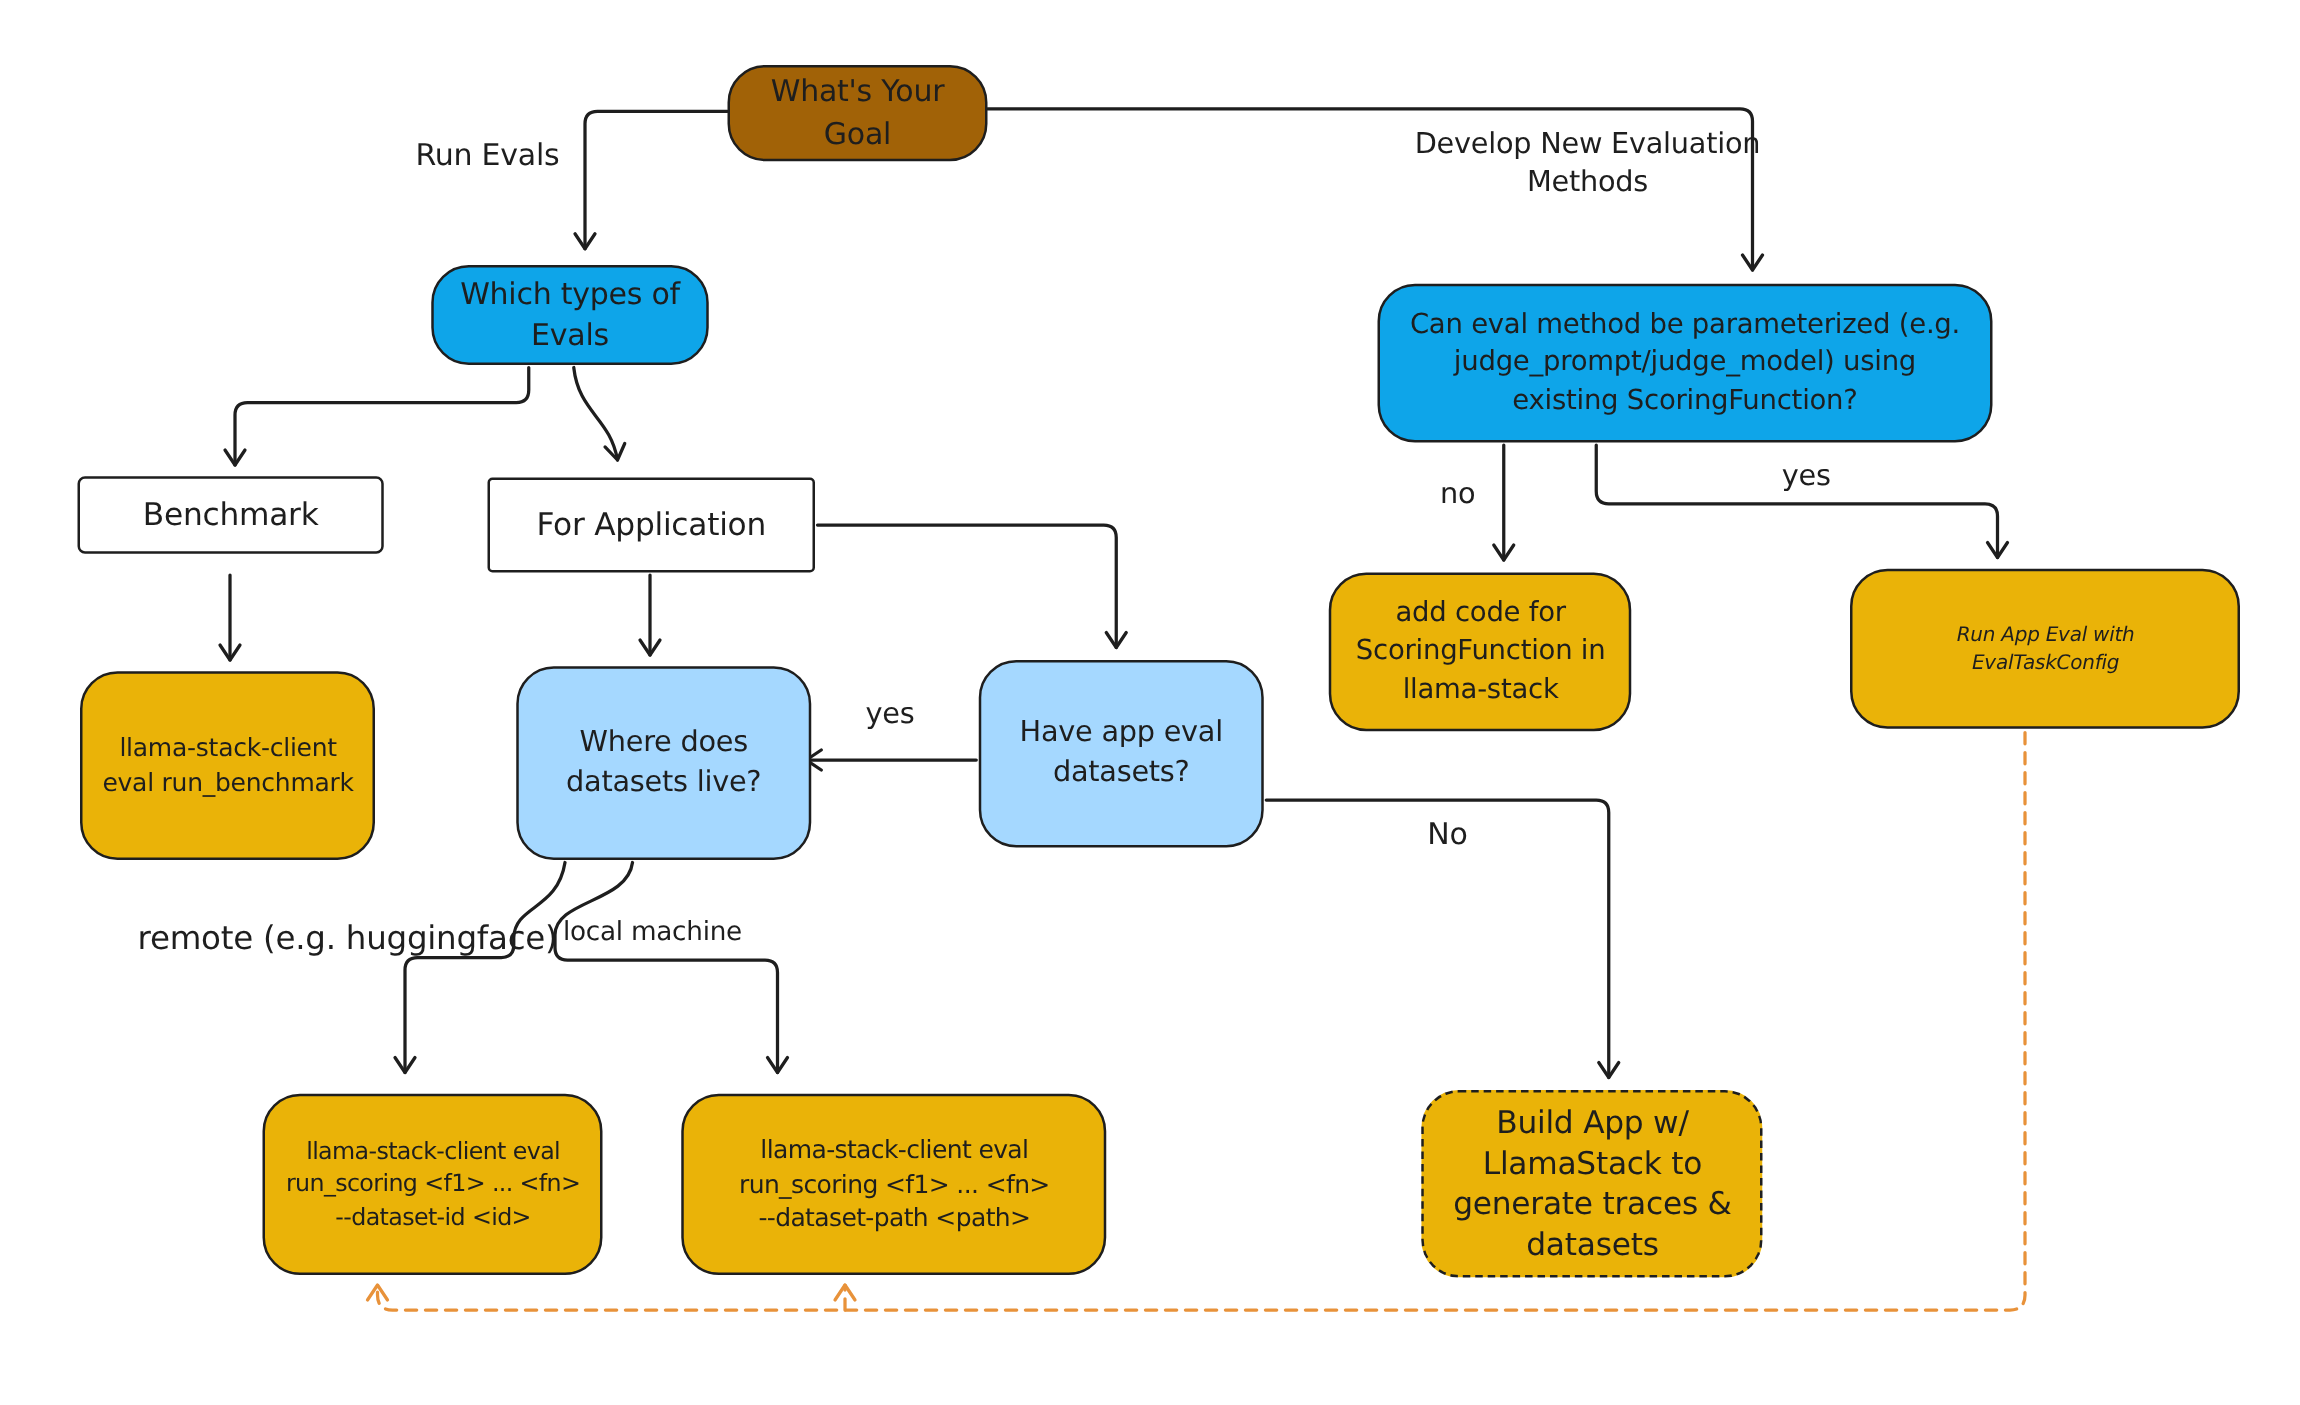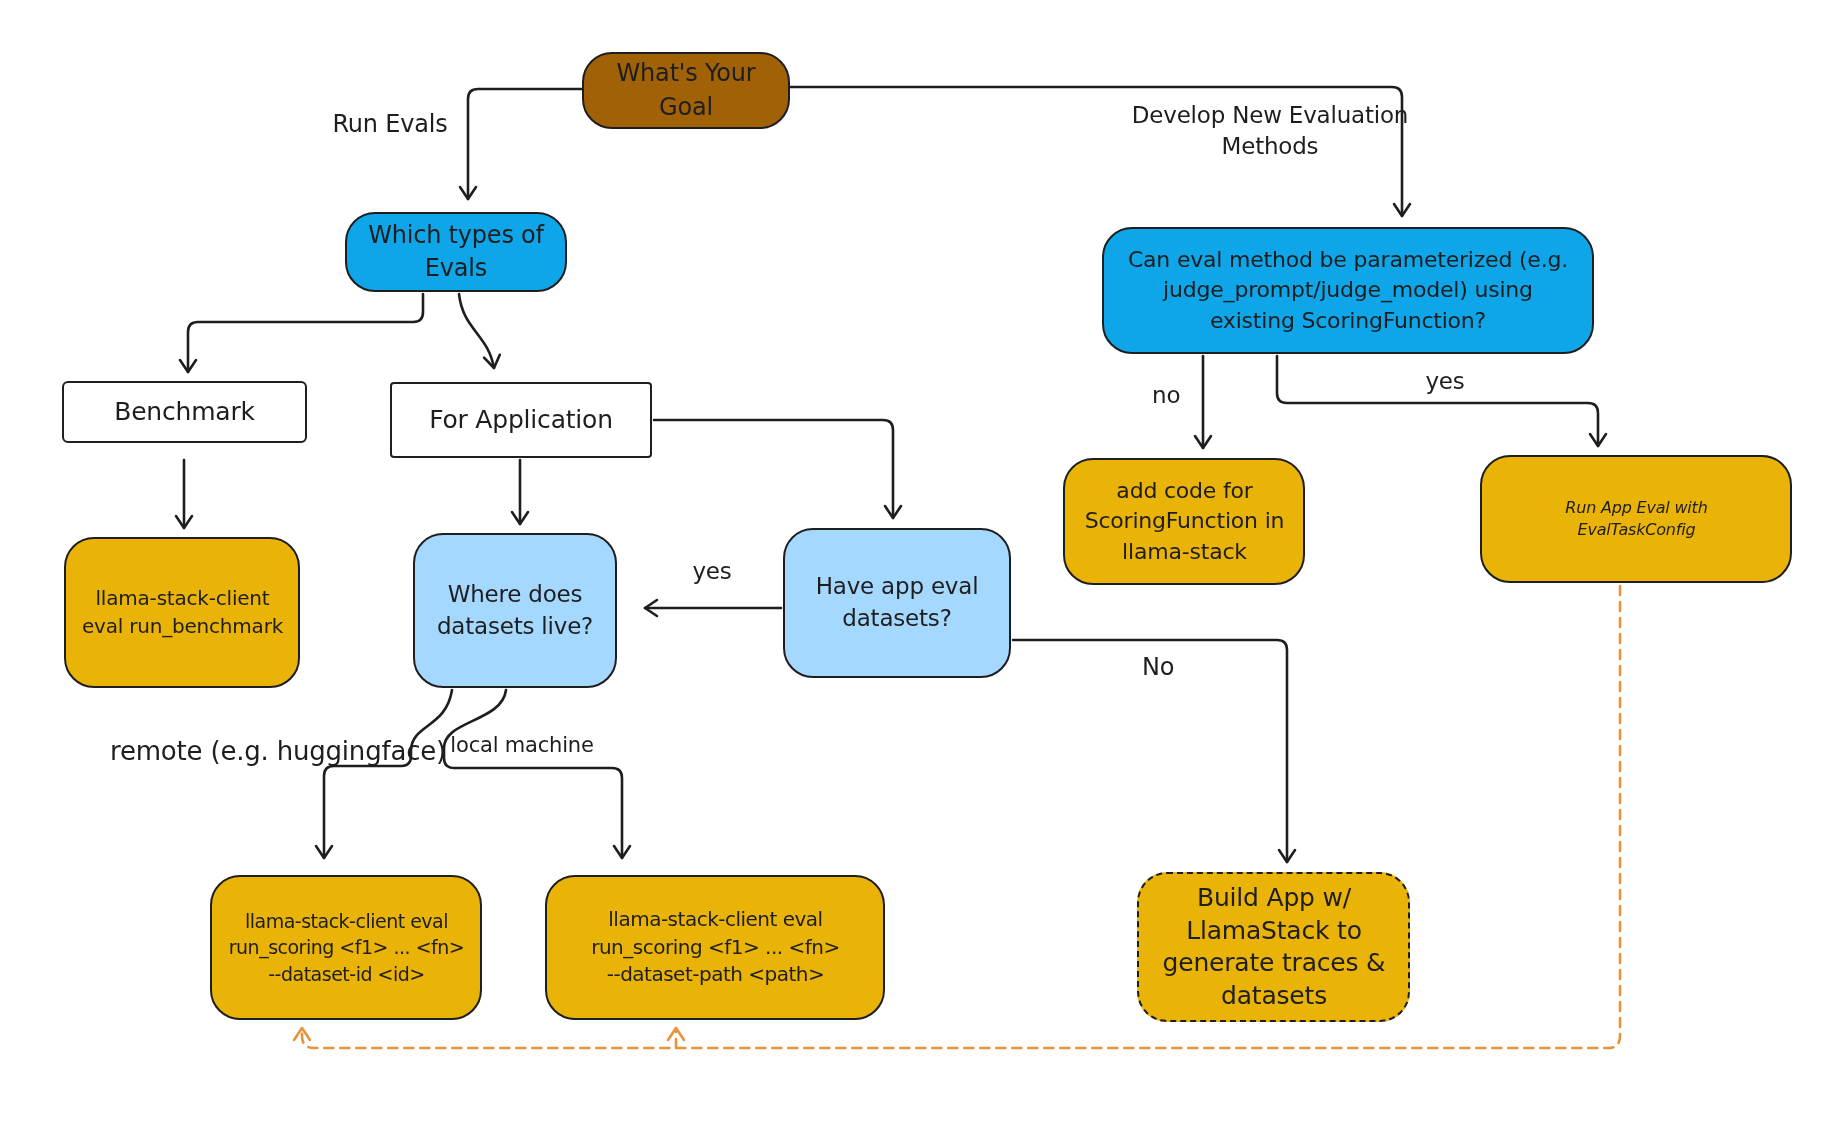--- a/index.html
+++ b/index.html
@@ -69,21 +69,21 @@
 <div class="node fill-green" style="left:345px;top:212px;width:222px;height:80px;font-size:24px;">Which types of
 Evals</div>
 
 <div class="node fill-white" style="left:62px;top:381px;width:245px;height:62px;font-size:25px;border-radius:6px;">Benchmark</div>
 
 <div class="node fill-white" style="left:390px;top:382px;width:262px;height:76px;font-size:25px;border-radius:4px;">For Application</div>
 
 <div class="node fill-yellow" style="left:64px;top:537px;width:236px;height:151px;font-size:20px;">llama-stack-client
 eval run_benchmark</div>
 
-<div class="node fill-blue" style="left:413px;top:533px;width:204px;height:155px;font-size:23px;">Where does
+<div class="node fill-blue" style="left:413px;top:533px;width:236px;height:155px;font-size:23px;">Where does
 datasets live?</div>
 
 <div class="node fill-blue" style="left:783px;top:528px;width:228px;height:150px;font-size:23px;">Have app eval
 datasets?</div>
 
 <div class="node fill-green" style="left:1102px;top:227px;width:492px;height:127px;font-size:22px;">Can eval method be parameterized (e.g.
 judge_prompt/judge_model) using
 existing ScoringFunction?</div>
 
 <div class="node fill-yellow" style="left:1063px;top:458px;width:242px;height:127px;font-size:22px;">add code for

